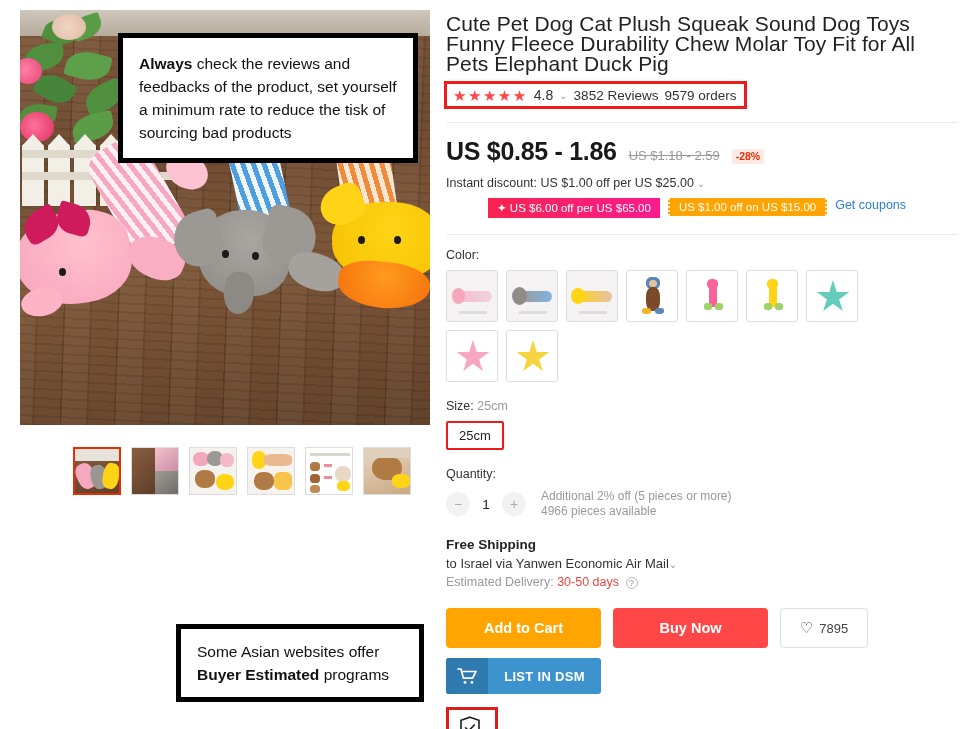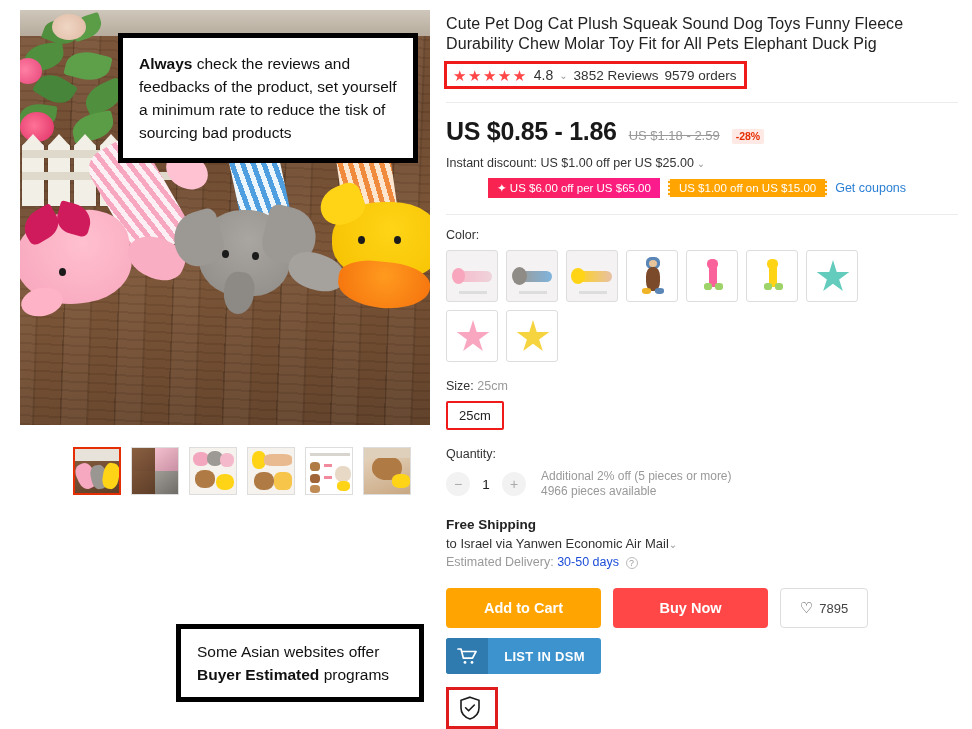--- a/index.html
+++ b/index.html
@@ -70,21 +70,21 @@
   .thumb.sel{ border:2px solid #e62e04; }
   .t-wood{ background:linear-gradient(160deg,#8a6040,#5e3f29); }
   .t-light{ background:#f6f3ef; }
   .t-white{ background:#ffffff; }
   .tq{ position:absolute; width:50%; height:50%; }
 
   
   #detail{ position:absolute; left:446px; top:14px; width:512px; }
 
   .title{
-    font-size:16px; line-height:20px; color:#222; letter-spacing:.1px;
+    font-size:21px; line-height:20px; color:#222; letter-spacing:.1px;
     margin:0 0 7px 0; font-weight:400;
   }
 
   .rating-box{
     display:inline-flex; align-items:center; gap:6px;
     border:3px solid #ef1b1b; padding:3px 8px 3px 6px; background:#fff;
     margin-left:-2px;
   }
   .stars{ color:#ff4747; font-size:15px; letter-spacing:1.5px; line-height:1; }
   .rate-num{ font-size:14px; color:#333; }
@@ -95,21 +95,21 @@
 
   .price-row{ display:flex; align-items:baseline; gap:12px; margin-top:14px; }
   .price-main{ font-size:25px; font-weight:700; color:#191919; letter-spacing:-.3px; }
   .price-old{ font-size:13px; color:#999; text-decoration:line-through; }
   .disc-badge{ font-size:10.5px; color:#e62e04; background:#ffe9e5;
                border-radius:2px; padding:1.5px 4px; font-weight:700; }
 
   .instant{ font-size:12.5px; color:#333; margin-top:10px; }
   .instant .caret{ margin-left:3px; }
 
-  .coupons{ display:flex; align-items:center; gap:8px; margin-top:8px;padding-left:42px; }
+  .coupons{ display:flex; align-items:flex-start; gap:8px; margin-top:8px;padding-left:42px; }
   .cpn{ font-size:11.5px; color:#fff; padding:3px 9px; white-space:nowrap;
         position:relative; }
   .cpn.pink{ background:linear-gradient(90deg,#f9234f,#fb1b8e); }
   .cpn.org{ background:#ffa400;
         border-left:2px dotted rgba(255,255,255,.85);
         border-right:2px dotted rgba(255,255,255,.85); }
   .getc{ font-size:12.5px; color:#2a7fd4; cursor:pointer; }
 
   .sec-label{ font-size:12.5px; color:#333; margin:0 0 8px 0; }
   .sec-label .val{ color:#999; }
@@ -127,21 +127,21 @@
   .qty-row{ display:flex; align-items:center; gap:9px; margin-top:7px; }
   .stepper{ width:24px; height:24px; border-radius:50%; background:#f2f2f2;
             color:#aaa; font-size:14px; display:flex; align-items:center;
             justify-content:center; cursor:pointer; user-select:none; }
   .qty-val{ font-size:13.5px; color:#222; min-width:14px; text-align:center; }
   .qty-note{ font-size:12px; color:#999; line-height:15px; margin-left:6px; }
 
   .ship-title{ font-size:13.5px; font-weight:700; color:#222; }
   .ship-line{ font-size:13px; color:#333; margin-top:4px; }
   .ship-eta{ font-size:12.5px; color:#999; margin-top:4px; }
-  .ship-eta b{ color:#1d4ed8; font-weight:400; }
+  .ship-eta b{ color:#ef4444; font-weight:400; }
   .qmark{ display:inline-block; width:12px; height:12px; border:1px solid #bbb;
           border-radius:50%; font-size:9px; line-height:11px; text-align:center;
           color:#999; margin-left:3px; }
 
   .btn-row{ display:flex; gap:12px; align-items:center; }
   .btn{ border:none; border-radius:4px; color:#fff; font-weight:700;
         font-size:14.5px; cursor:pointer; font-family:inherit; }
   .btn-buy{ background:#ff4747; width:155px; height:40px; }
   .btn-cart{ background:#ffa400; width:155px; height:40px; }
   .btn-wish{ background:#fff; border:1px solid #ddd; border-radius:4px;

